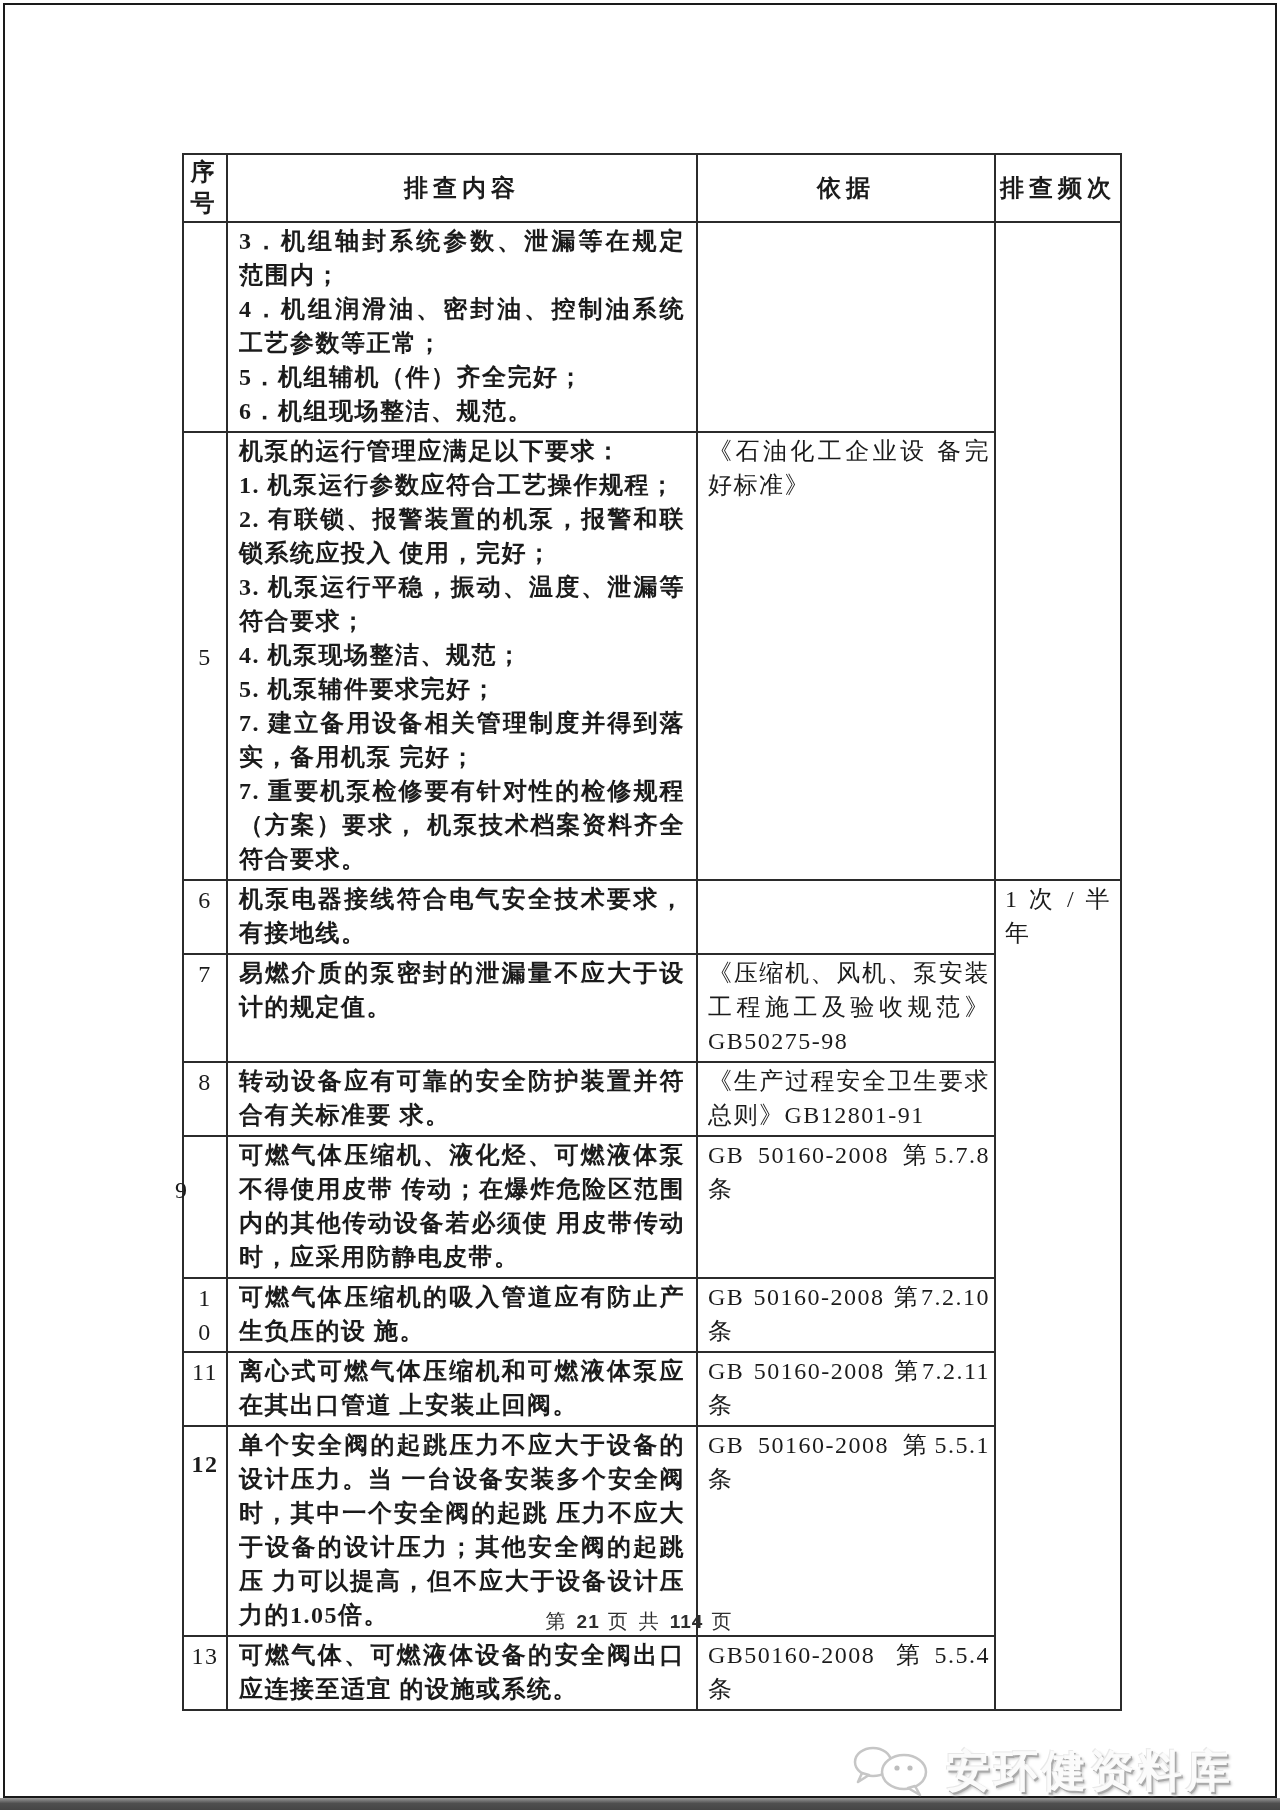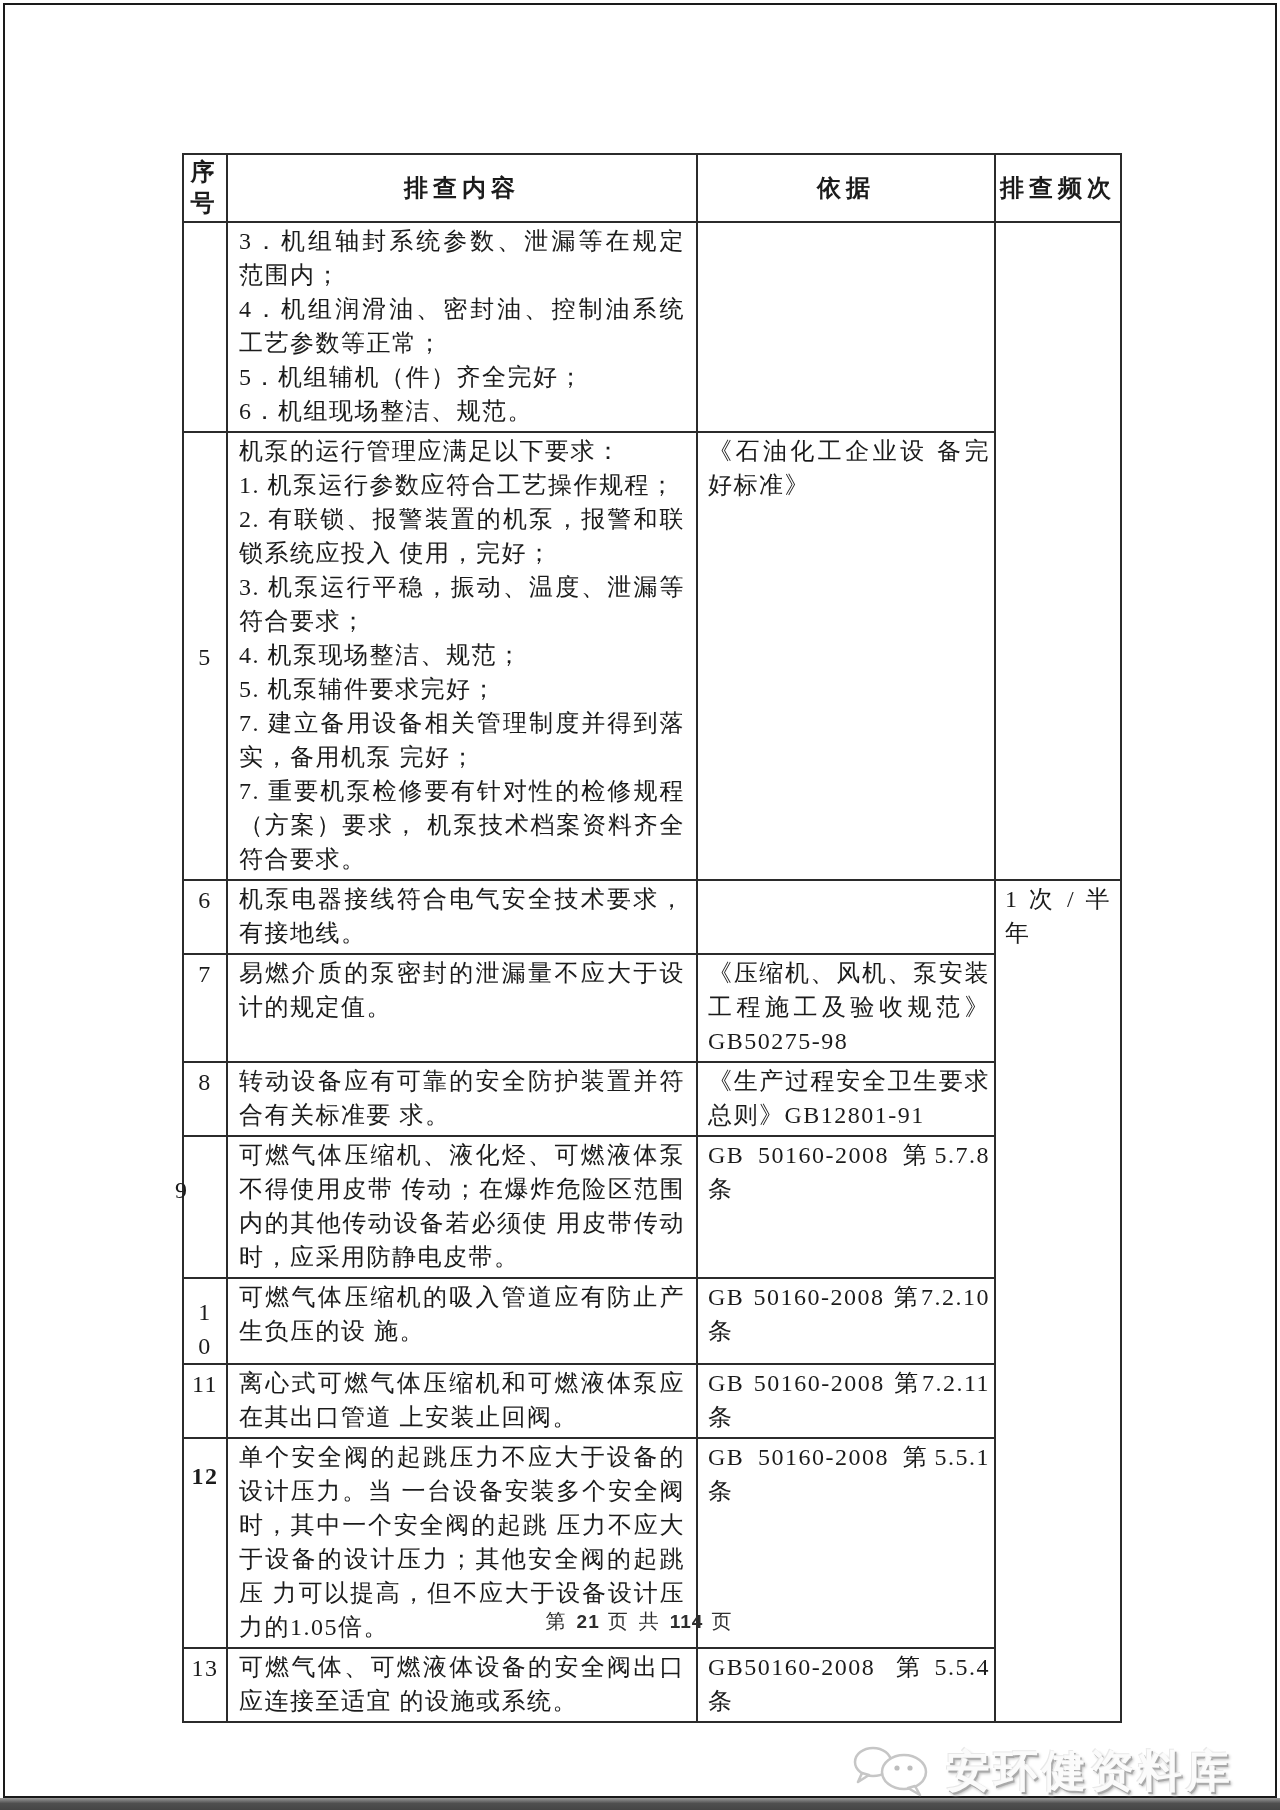--- a/index.html
+++ b/index.html
@@ -52,35 +52,36 @@
     letter-spacing: 5px;
     padding: 2px 2px;
   }
   td.col-serial {
     text-align: center;
     padding: 2px 4px 0 4px;
   }
   td.col-content {
     text-align: justify;
     padding: 1px 11px 3px 11px;
+    font-weight: bold;
   }
   td.col-basis {
     text-align: justify;
     padding: 1px 4px 3px 10px;
   }
   td.col-freq {
     text-align: justify;
     padding: 1px 9px 3px 9px;
   }
   .para { margin: 0; }
 
   
   tbody tr:nth-child(2) td.col-serial { vertical-align: middle; }                 
   tbody tr:nth-child(6) td.col-serial { text-align: left; padding: 36px 0 0 0; text-indent: -9px; } 
-  tbody tr:nth-child(7) td.col-serial { word-break: break-all; padding: 16px 10px 0 10px; border-radius: 8px; }          
+  tbody tr:nth-child(7) td.col-serial { word-break: break-all; padding: 2px 10px 0 10px; border-radius: 8px; }          
   tbody tr:nth-child(9) td.col-serial { padding-top: 20px; font-weight: bold; }                      
 
   .page-footer {
     position: absolute;
     left: 0; width: 1280px; top: 1608px;
     text-align: center;
     font-size: 20px;
     letter-spacing: 3px;
     color: #2e2e2e;
   }

